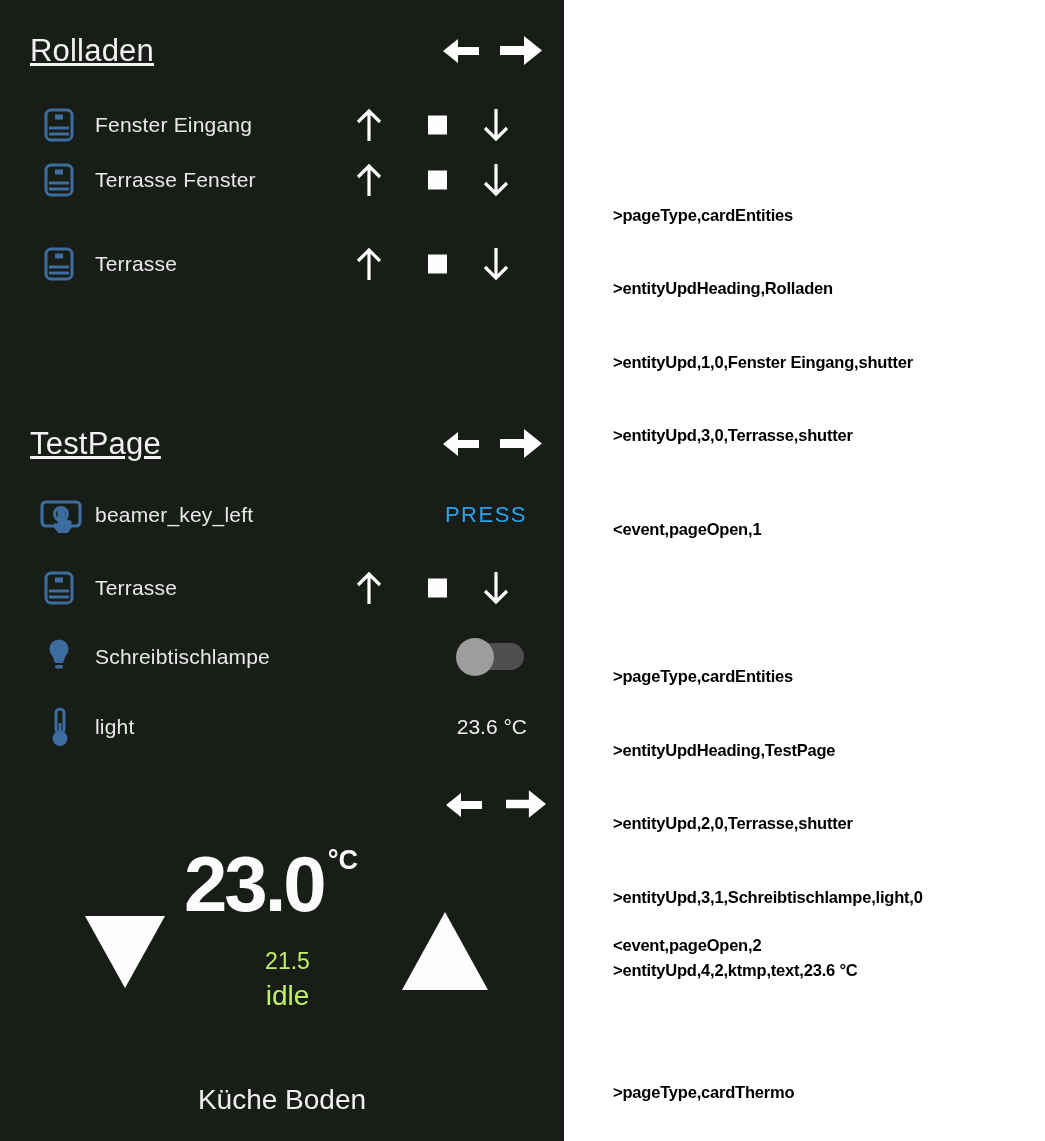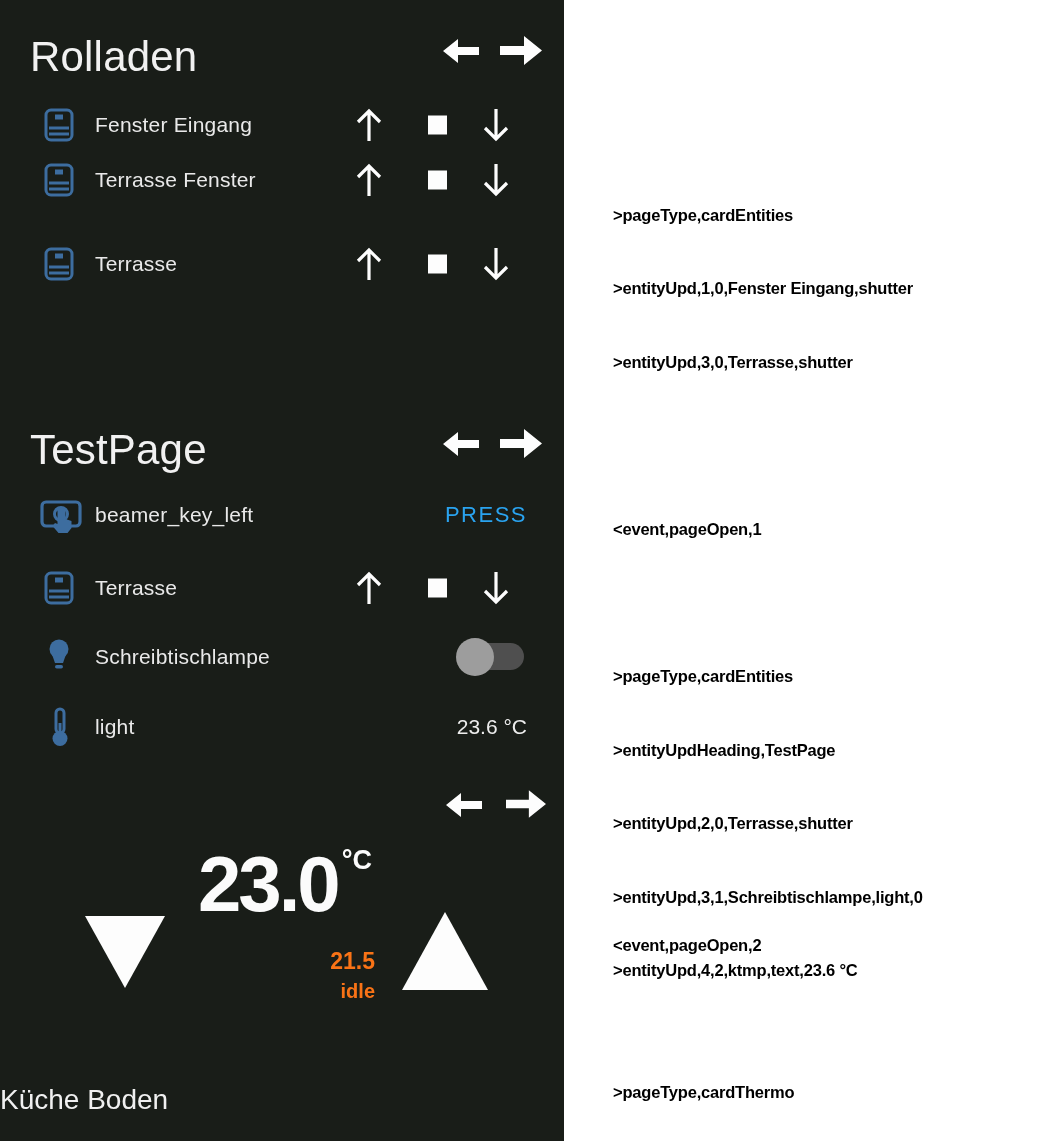--- a/index.html
+++ b/index.html
@@ -1,43 +1,43 @@
 <!DOCTYPE html>
 <html><head>
 <meta charset="utf-8">
 <style>
   html,body{margin:0;padding:0;background:#fff;}
   #screen{position:relative;width:1045px;height:1141px;background:#ffffff;overflow:hidden;
           font-family:"Liberation Sans",sans-serif;}
   
   #panel{position:absolute;left:0;top:0;width:564px;height:1141px;background:#191d18;}
-  .heading{position:absolute;left:30px;color:#f1f1f1;font-size:42px;font-weight:400;letter-spacing:.2px;}
+  .heading{position:absolute;left:30px;color:#f1f1f1;font-size:31px;font-weight:400;letter-spacing:.2px;text-decoration:underline;}
   .nav-btn{position:absolute;display:block;line-height:0;cursor:pointer;}
   .row{position:absolute;left:0;width:665px;height:70px;}
   .row .e-icon{position:absolute;left:44px;top:50%;transform:translateY(-50%);line-height:0;}
   .row .e-label{position:absolute;left:95px;top:50%;transform:translateY(-50%);
                 color:#e9e9e9;font-size:21px;letter-spacing:.2px;white-space:nowrap;}
   .ctl{position:absolute;top:50%;transform:translateY(-50%);line-height:0;cursor:pointer;}
   .ctl.up{left:355px;} .ctl.stop{left:428px;} .ctl.down{left:482px;}
   .stop-sq{display:block;width:19px;height:19px;background:#fdfdfd;}
   .value-right{position:absolute;left:380px;width:147px;top:50%;transform:translateY(-50%);
                text-align:right;white-space:nowrap;}
   .press{color:#2aa3ef;font-size:22px;letter-spacing:1.5px;cursor:pointer;}
   .sensor{color:#ededed;font-size:21px;}
   
   .toggle{position:absolute;left:462px;top:637px;width:64px;height:40px;cursor:pointer;}
   .toggle .track{position:absolute;left:0;top:6px;width:62px;height:27px;border-radius:14px;background:#4f4f4f;}
   .toggle .knob{position:absolute;left:-6px;top:1px;width:38px;height:38px;border-radius:50%;background:#9d9d9d;}
   
-  .temp-wrap{position:absolute;left:120px;top:845px;width:330px;display:flex;justify-content:center;align-items:flex-start;}
+  .temp-wrap{position:absolute;left:106px;top:845px;width:330px;display:flex;justify-content:center;align-items:flex-start;}
   .temp-big{color:#fbfbfb;font-size:78px;font-weight:700;line-height:1;letter-spacing:-3px;}
   .temp-unit{color:#fbfbfb;font-size:27px;font-weight:700;margin-top:0px;margin-left:4px;letter-spacing:0;}
   .tri-btn{position:absolute;line-height:0;cursor:pointer;}
-  .t-center{position:absolute;left:200px;width:175px;text-align:right;color:#f97316;font-weight:bold;}
-  .thermo-title{position:absolute;left:0;top:1084px;width:564px;text-align:left;
+  .t-center{position:absolute;left:200px;width:175px;text-align:center;color:#bef264;}
+  .thermo-title{position:absolute;left:0;top:1084px;width:564px;text-align:center;
                 color:#f0f0f0;font-size:28px;}
   
   .serial{position:absolute;left:613px;color:#000;font-size:16.5px;font-weight:700;
           line-height:24.5px;letter-spacing:-0.2px;white-space:pre;}
   .serial div{min-height:24.5px;}
 </style>
 </head>
 <body>
 
 <div id="screen">
@@ -216,28 +216,29 @@
             <polygon points="0,0 80,0 40,72" fill="#fdfdfd"></polygon>
           </svg>
       </span>
       <span class="tri-btn" style="left:402px;top:912px">
         <svg width="86" height="78" viewBox="0 0 86 78">
             <polygon points="43,0 86,78 0,78" fill="#fdfdfd"></polygon>
           </svg>
       </span>
 
       <div class="t-center" style="top:948px;font-size:23px">21.5</div>
-      <div class="t-center" style="top:980px;font-size:20px">idle</div>
+      <div class="t-center" style="top:980px;font-size:28px">idle</div>
       <div class="thermo-title">Küche Boden</div>
     </div>
   </div>
 
   <div class="serial" style="top:80px">
     <div></div>
     <div>&gt;pageType,cardEntities</div>
+    <div>&gt;entityUpdHeading,Rolladen</div>
     <div>&gt;entityUpd,1,0,Fenster Eingang,shutter</div>
     <div>&gt;entityUpd,3,0,Terrasse,shutter</div>
   </div>
 
   <div class="serial" style="top:468px">
     <div>&lt;event,pageOpen,1</div>
     <div></div>
     <div>&gt;pageType,cardEntities</div>
     <div>&gt;entityUpdHeading,TestPage</div>
     <div>&gt;entityUpd,2,0,Terrasse,shutter</div>

